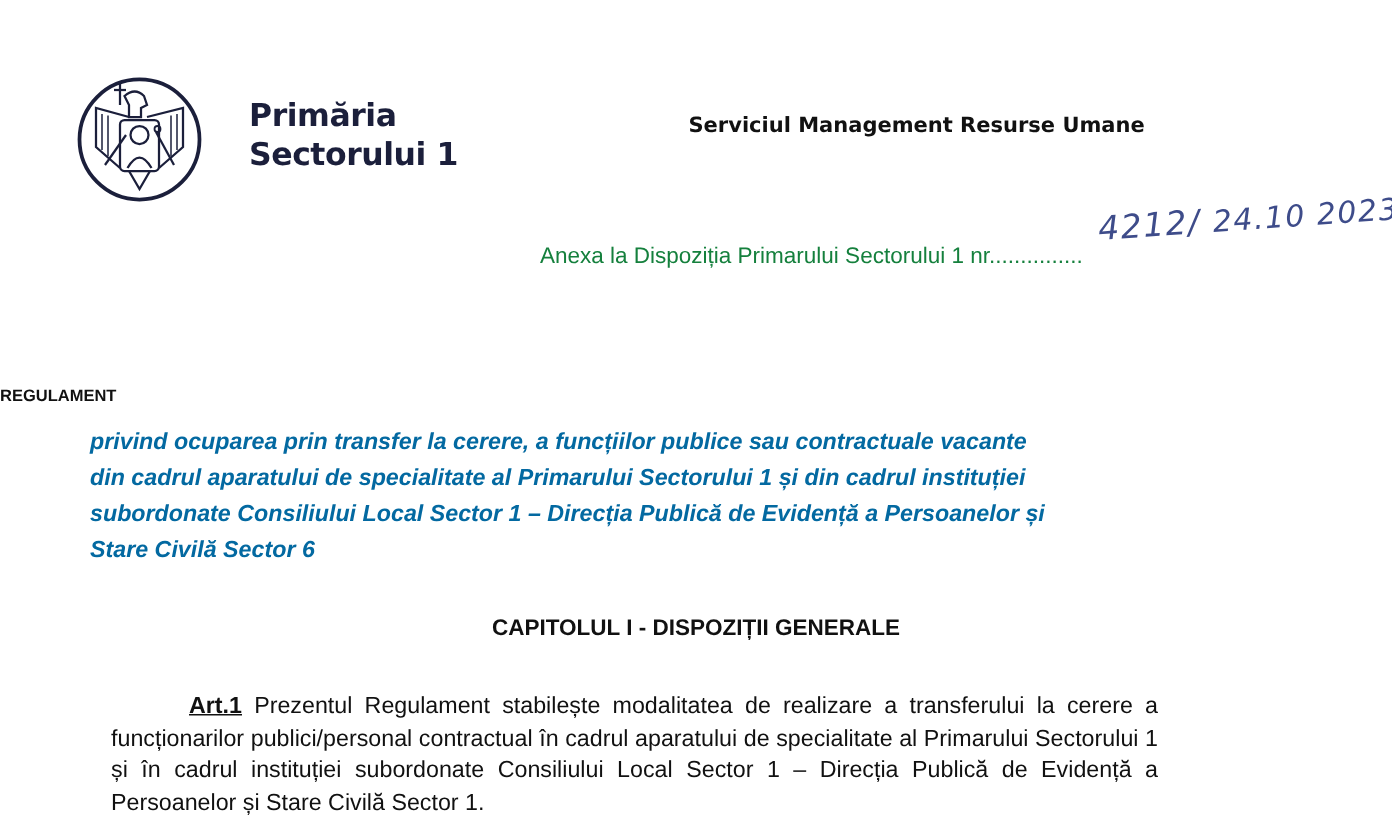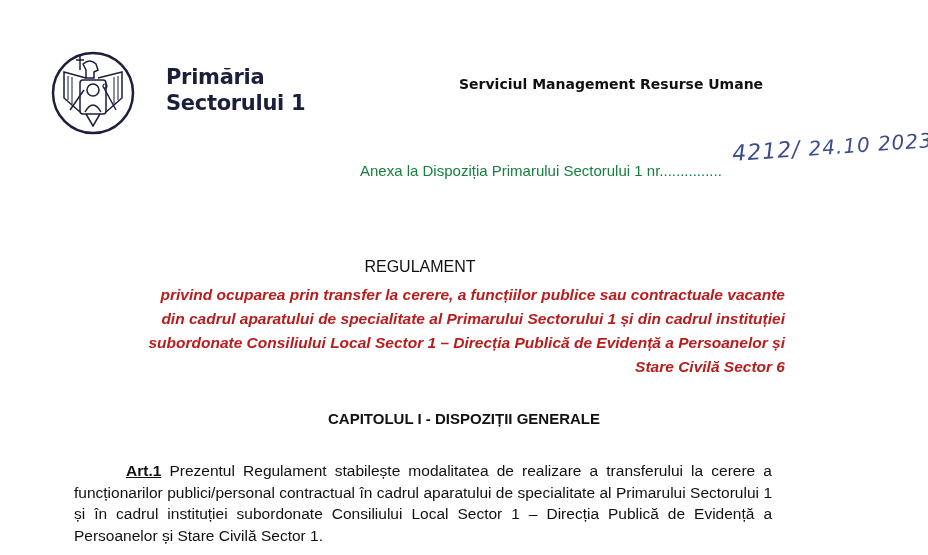--- a/index.html
+++ b/index.html
@@ -25,26 +25,26 @@
     }
     .annex .dots { letter-spacing: 0px; }
     .hand {
       position: absolute; left: 732px; top: 134px;
       font-family: "DejaVu Sans", sans-serif; font-style: italic;
       color: #3e4c8a; font-size: 22px; transform: rotate(-4deg); white-space: nowrap;
       letter-spacing: 1px;
     }
     .hand .date { font-size: 20px; }
     .title {
-      position: absolute; left: 0; width: 840px; top: 258px; text-align: center;
-      font-weight: normal; font-size: 16px; color: #111;
+      position: absolute; left: 0; width: 840px; top: 258px; text-align: left;
+      font-weight: bold; font-size: 11px; color: #111;
     }
     .subtitle {
-      position: absolute; left: 60px; width: 725px; top: 283px; text-align: right;
-      font-weight: bold; font-style: italic; font-size: 15.5px; line-height: 24px; color: #b91c1c;
+      position: absolute; left: 60px; width: 725px; top: 283px; text-align: left;
+      font-weight: bold; font-style: italic; font-size: 15.5px; line-height: 24px; color: #0369a1;
     }
     .chapter {
       position: absolute; left: 0; width: 840px; top: 410px; text-align: center;
       font-weight: bold; font-size: 15px; color: #111; padding-left: 44px;
     }
     .para {
       position: absolute; left: 74px; width: 698px; top: 460px;
       font-size: 15.5px; line-height: 21.5px; text-align: justify; color: #111;
       text-indent: 52px;
     }

